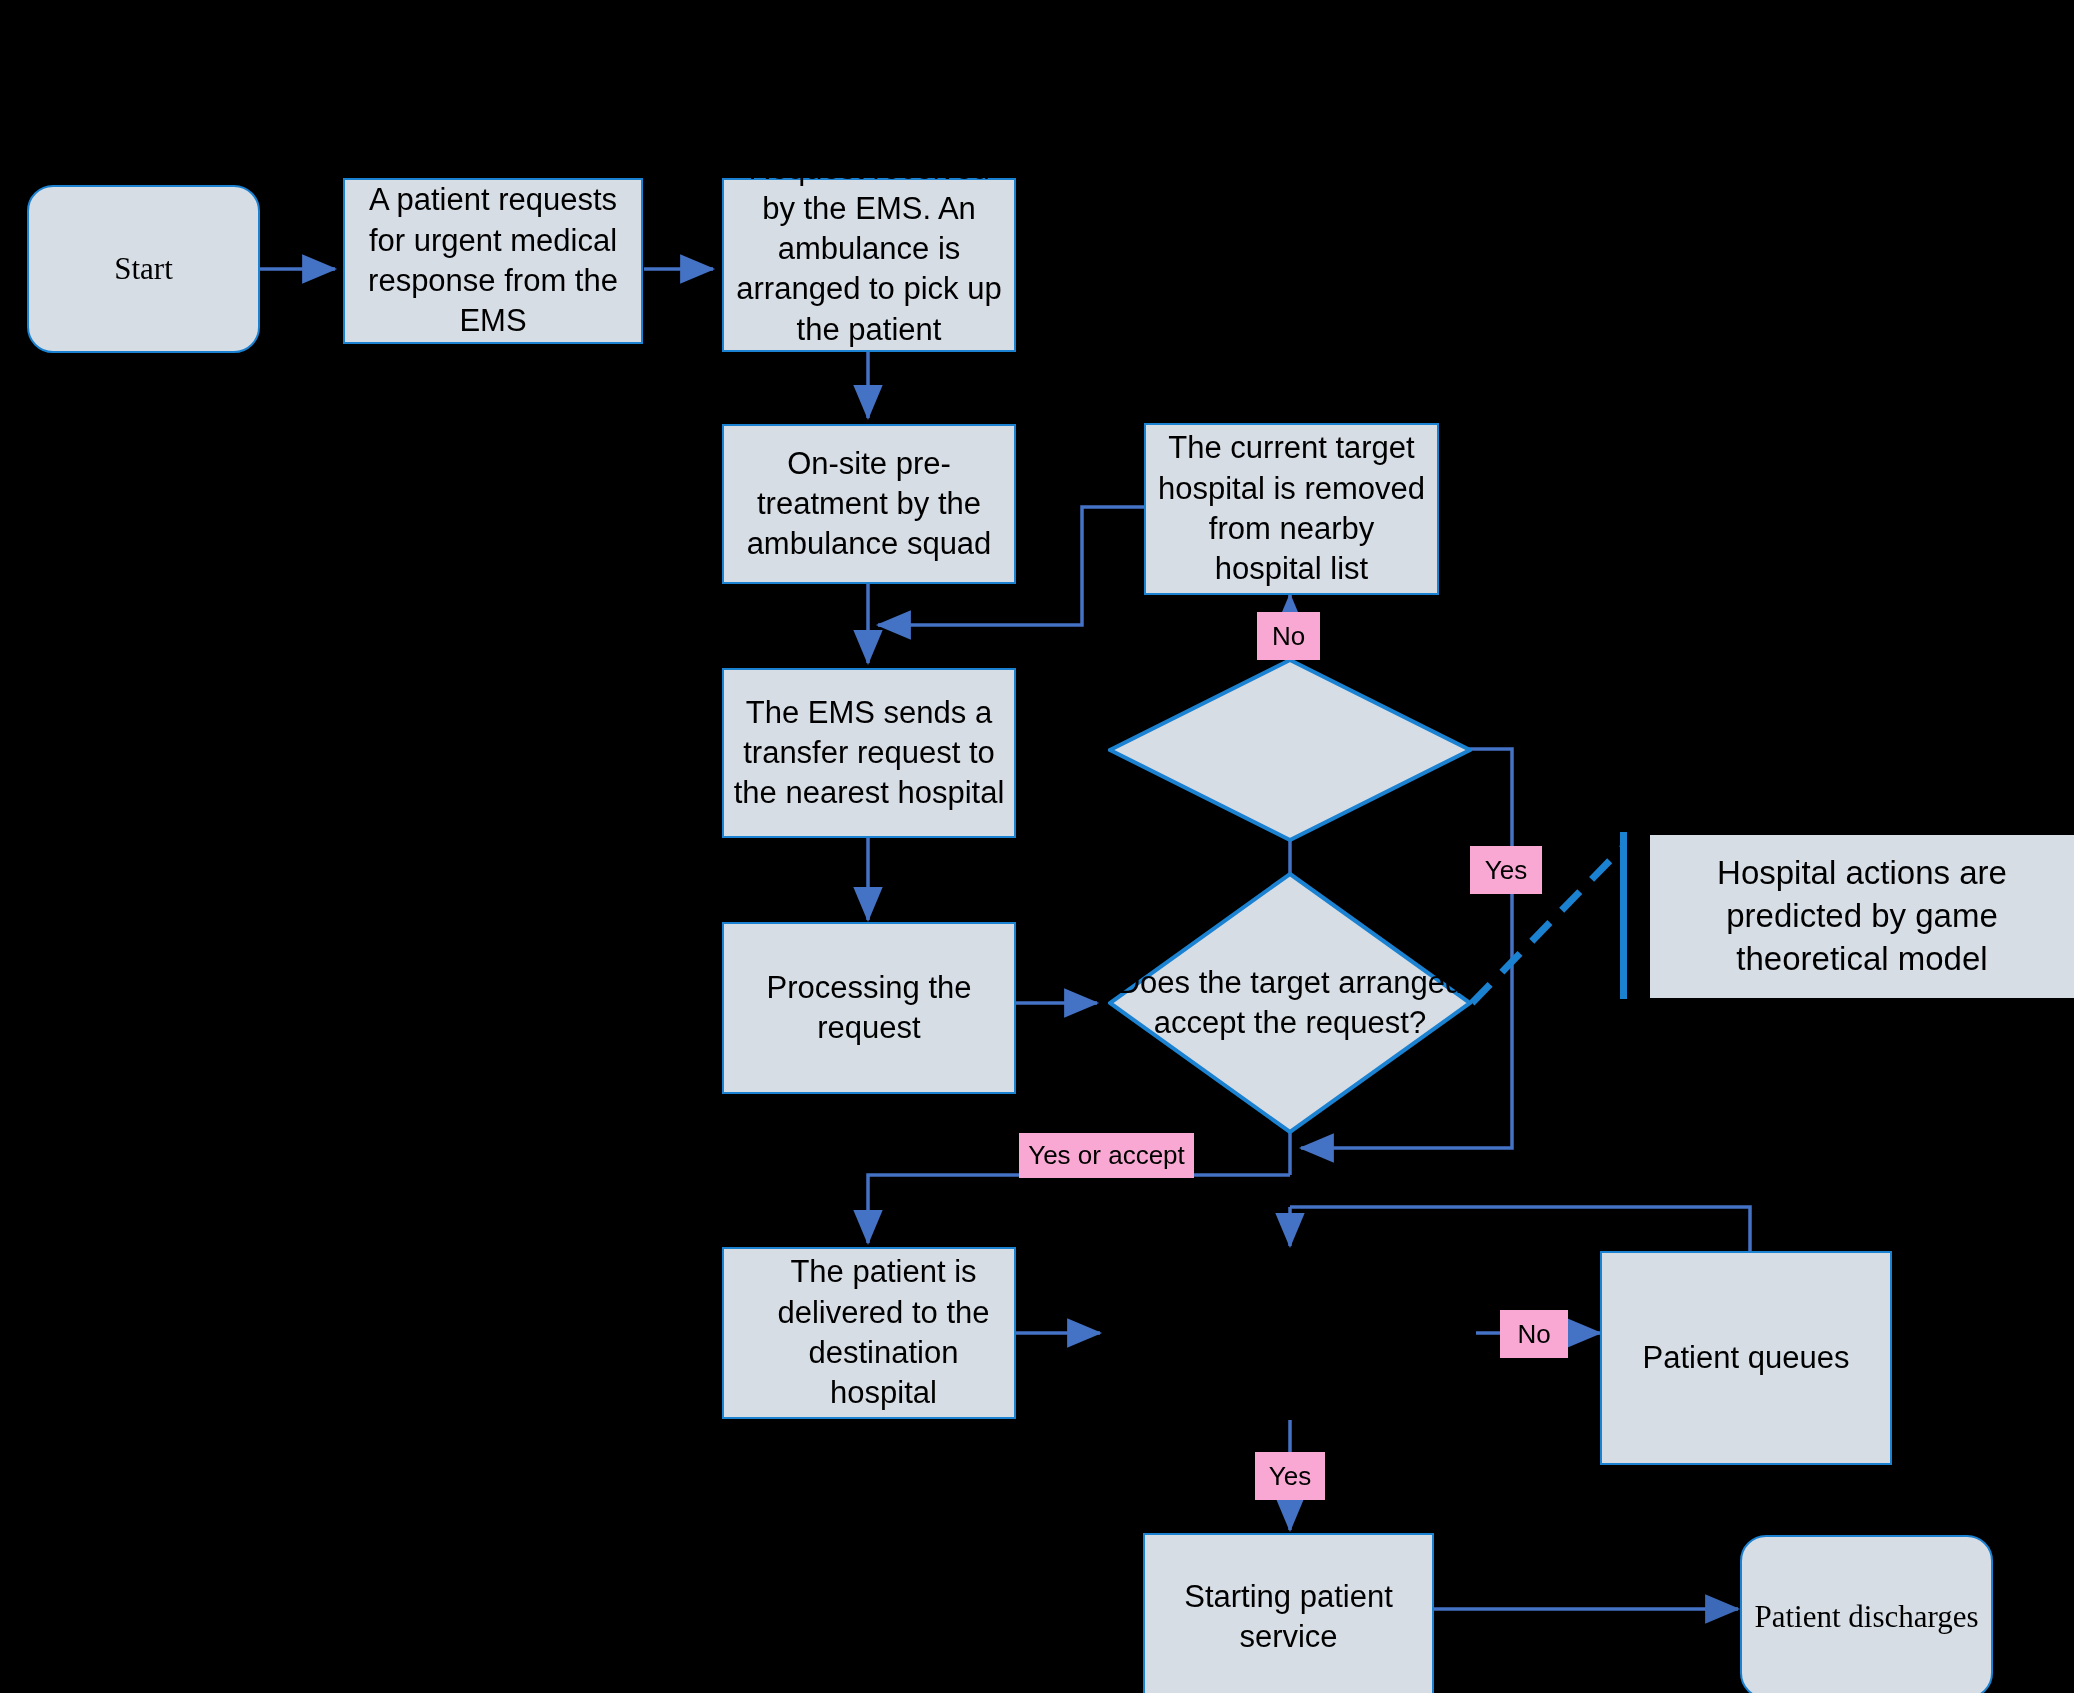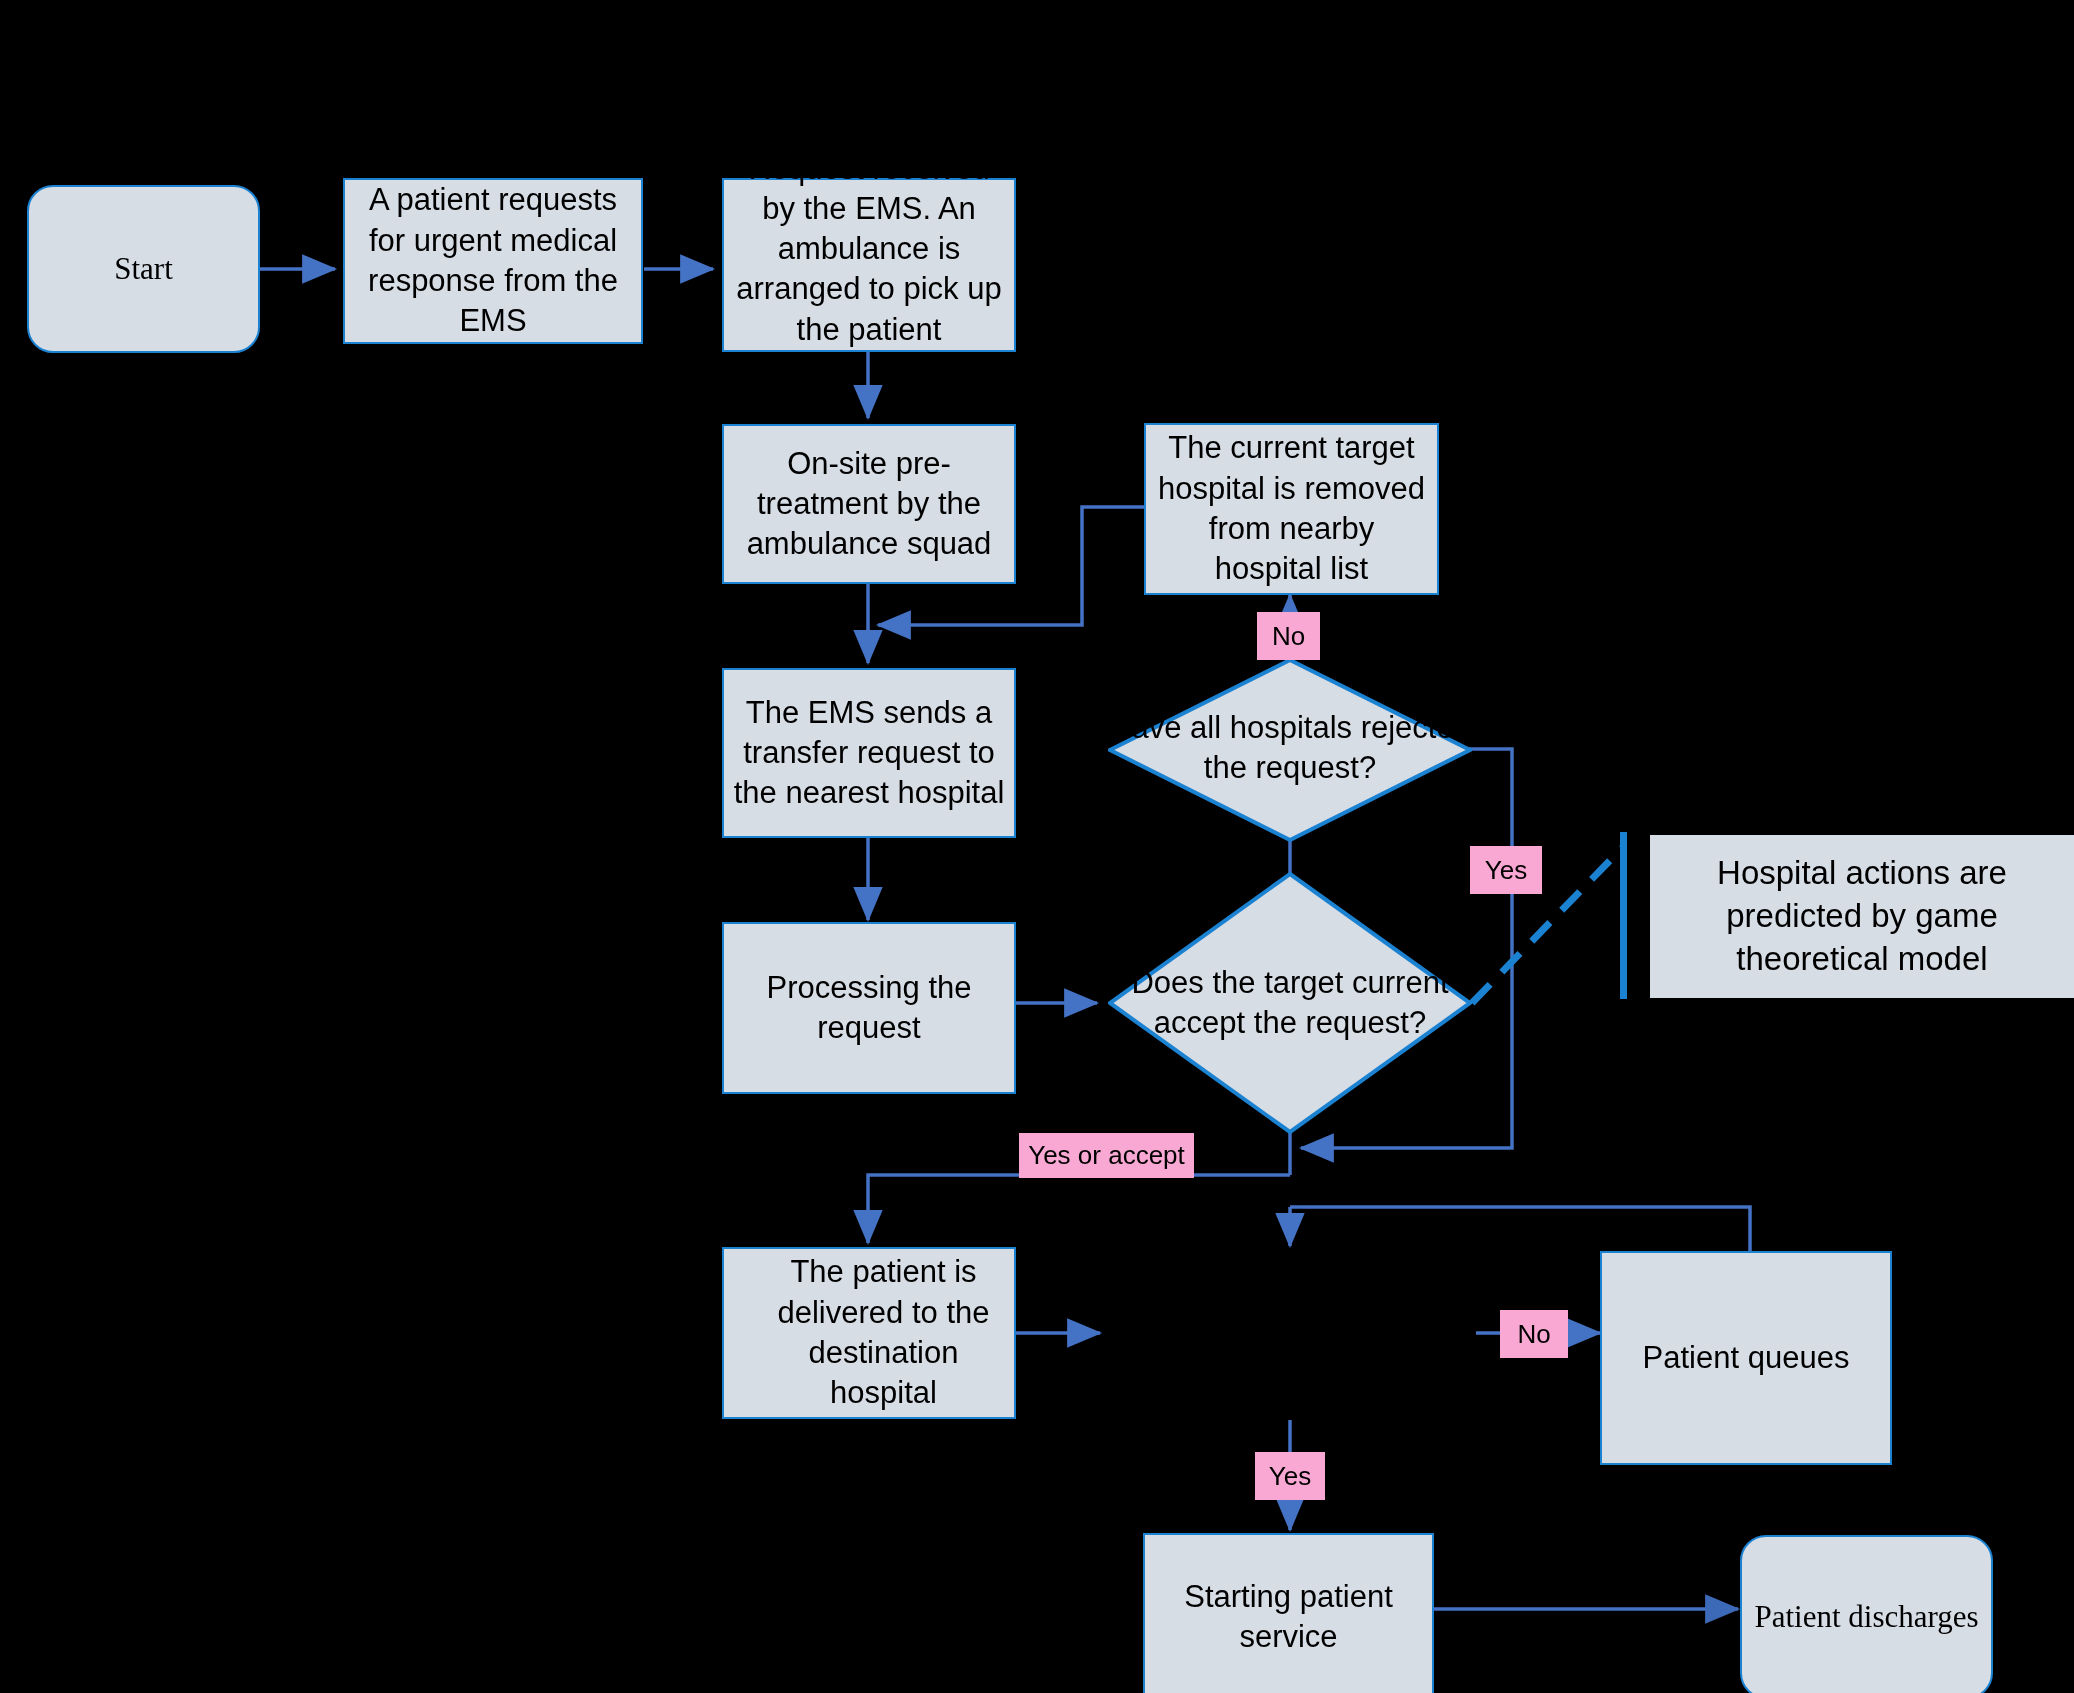--- a/index.html
+++ b/index.html
@@ -180,28 +180,27 @@
   </div>
 
   <div class="node" style="left:722px; top:922px; width:294px; height:172px;">
     <span class="node-text">Processing the request</span>
   </div>
 
   <div class="decision" style="left:1108px; top:658px; width:364px; height:184px;">
     <svg class="dshape" viewBox="0 0 364 184" preserveAspectRatio="none">
       <polygon points="182,2 362,92 182,182 2,92" fill="#d7dde5" stroke="#1b82d2" stroke-width="4"></polygon>
     </svg>
-    <div class="dtext" style="margin-top:-4px;">Have all hospitals rejected the request?</div>
   </div>
 
   <div class="decision" style="left:1108px; top:872px; width:364px; height:262px;">
     <svg class="dshape" viewBox="0 0 364 262" preserveAspectRatio="none">
       <polygon points="182,2 362,131 182,260 2,131" fill="#d7dde5" stroke="#1b82d2" stroke-width="4"></polygon>
     </svg>
-    <div class="dtext">Does the target current accept the request?</div>
+    <div class="dtext">Does the target arranged accept the request?</div>
   </div>
 
   <div class="node noborder" style="left:1650px; top:835px; width:424px; height:163px; font-size:33px;">
     <span class="node-text">Hospital actions are predicted by game theoretical model</span>
   </div>
 
   <div class="node" style="left:722px; top:1247px; width:294px; height:172px;padding-left:35px;">
     <span class="node-text">The patient is delivered to the destination hospital</span>
   </div>
 

